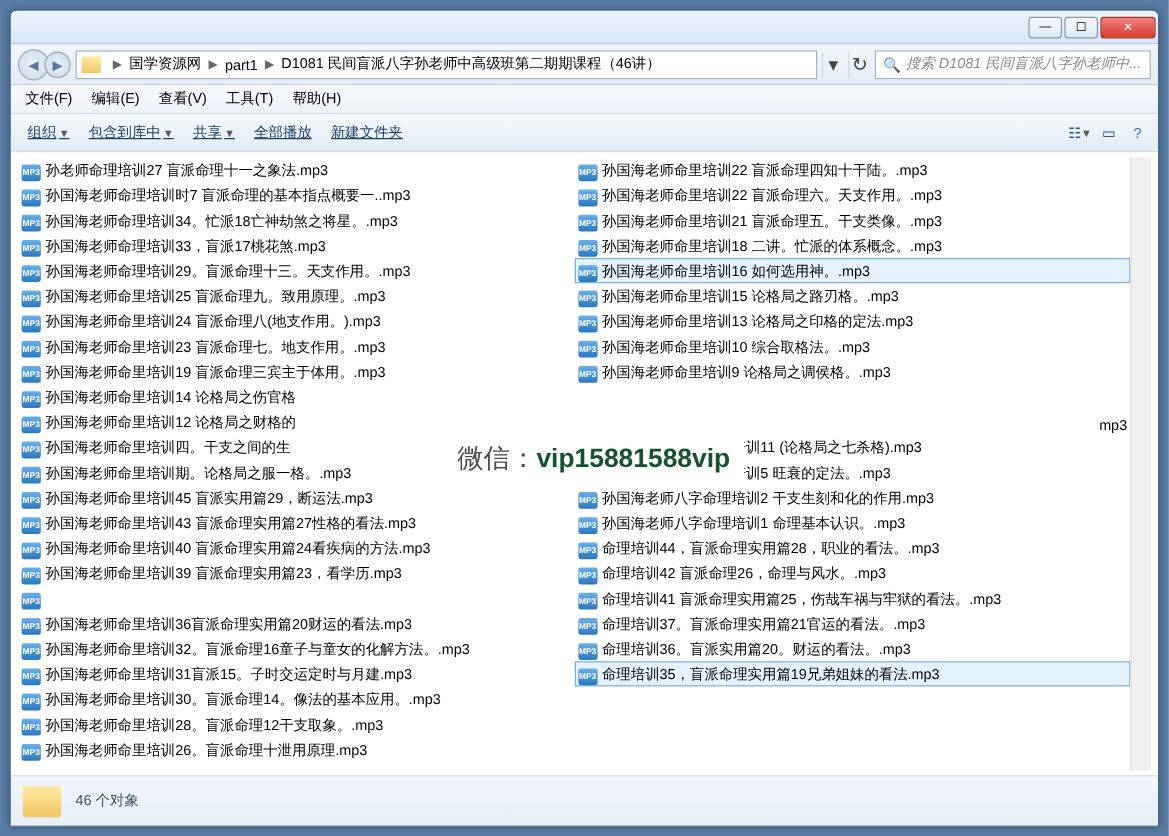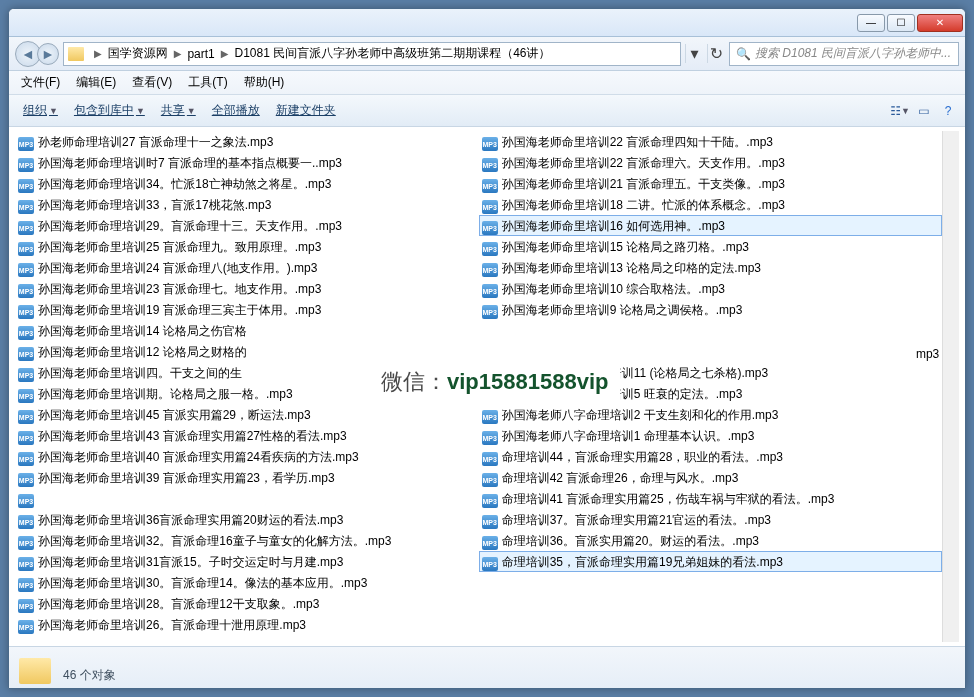--- a/index.html
+++ b/index.html
@@ -27,21 +27,21 @@
 .toolbar .dd{font-size:9px; color:#556;}
 .toolbar .spacer { flex: 1; }
 .toolbar .ricon { width:22px; height:22px; display:flex; align-items:center; justify-content:center; color:#2a5a9a; margin-left:2px;}
 .content { flex: 1; background: #fff; display: flex; padding: 4px 6px; overflow: hidden; position:relative;}
 .col { width: 50%; display: flex; flex-direction: column; }
 .file-row { height: 21px; display: flex; align-items: flex-end; font-size: 12px; padding: 0 2px; gap: 4px; white-space: nowrap; border:1px solid transparent;}
 .file-row.sel { background: #e5f3ff; border:1px solid #7daee8;}
 .ficon { width: 16px; height: 14px; background: linear-gradient(#6ab0e8,#2a78c0); border-radius: 2px; flex-shrink:0; position:relative; display:flex; align-items:center; justify-content:center; color:#fff; font-size:7px; font-weight:bold;}
 .overlay { position:absolute; left:360px; top:232px; font-size:22px; color:#4a4a4a; background:#fff; padding:8px 12px;}
 .overlay .v{ color:#14532d;font-weight:bold;}
-.statusbar { height: 42px; background: linear-gradient(#f2f6fb,#e6eef7); border-top:1px solid #c8d6e4; display:flex; align-items:flex-end; padding:4px 10px; gap:12px; font-size:12px; color:#405060;}
+.statusbar { height: 42px; background: linear-gradient(#f2f6fb,#e6eef7); border-top:1px solid #c8d6e4; display:flex; align-items:center; padding:4px 10px; gap:12px; font-size:12px; color:#405060;}
 .statusbar .bigfolder { width:32px; height:26px; background: linear-gradient(#ffe9a8,#f0c860); border-radius:2px;}
 .scrollbar{ width:17px; background:#f0f0f0; border-left:1px solid #ddd;}
 </style>
 </head>
 <body>
 
 <div class="window">
 
   <div class="titlebar">
     <div class="win-controls">

